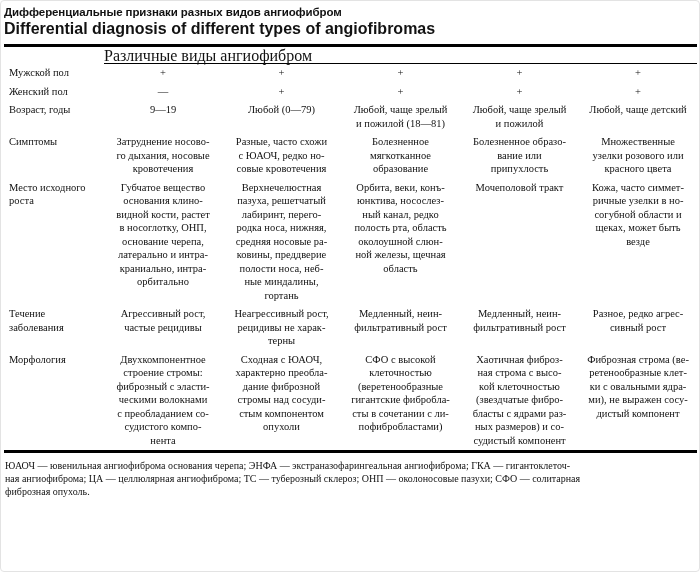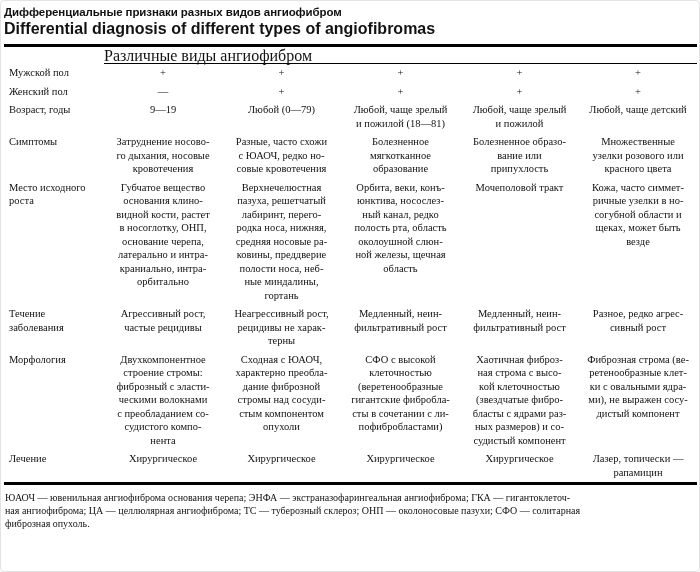--- a/index.html
+++ b/index.html
@@ -227,29 +227,20 @@
 (звездчатые фибро-
 бласты с ядрами раз-
 ных размеров) и со-
 судистый компонент</td>
         <td>Фиброзная строма (ве-
 ретенообразные клет-
 ки с овальными ядра-
 ми), не выражен сосу-
 дистый компонент</td>
       </tr>
-      <tr>
-        <th class="rowlabel">Лечение</th>
-        <td>Хирургическое</td>
-        <td>Хирургическое</td>
-        <td>Хирургическое</td>
-        <td>Хирургическое</td>
-        <td>Лазер, топически —
-рапамицин</td>
-      </tr>
     </tbody>
   </table>
 
   <div class="footnote">
     <div class="abbr">ЮАОЧ — ювенильная ангиофиброма основания черепа; ЭНФА — экстраназофарингеальная ангиофиброма; ГКА — гигантоклеточ-
 ная ангиофиброма; ЦА — целлюлярная ангиофиброма; ТС — туберозный склероз; ОНП — околоносовые пазухи; СФО — солитарная
 фиброзная опухоль.</div>
   </div>
 
 </div>

